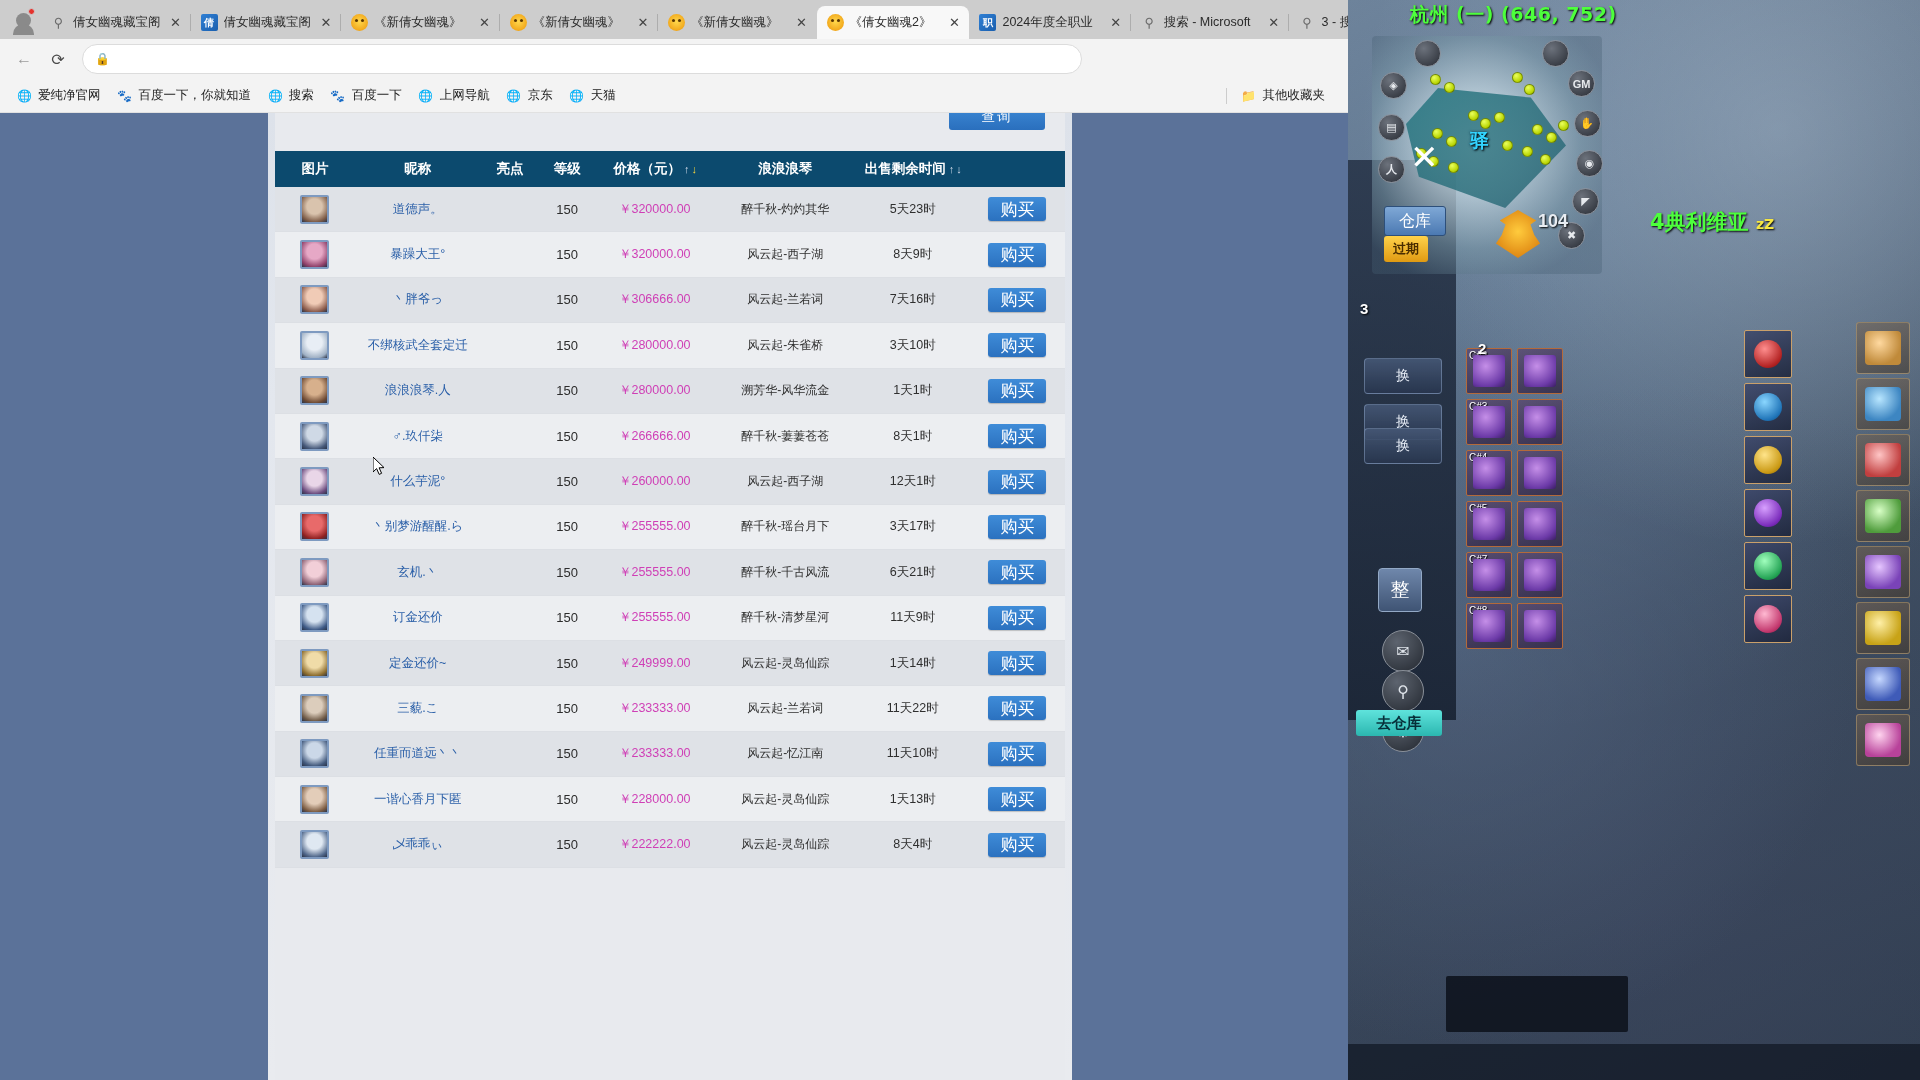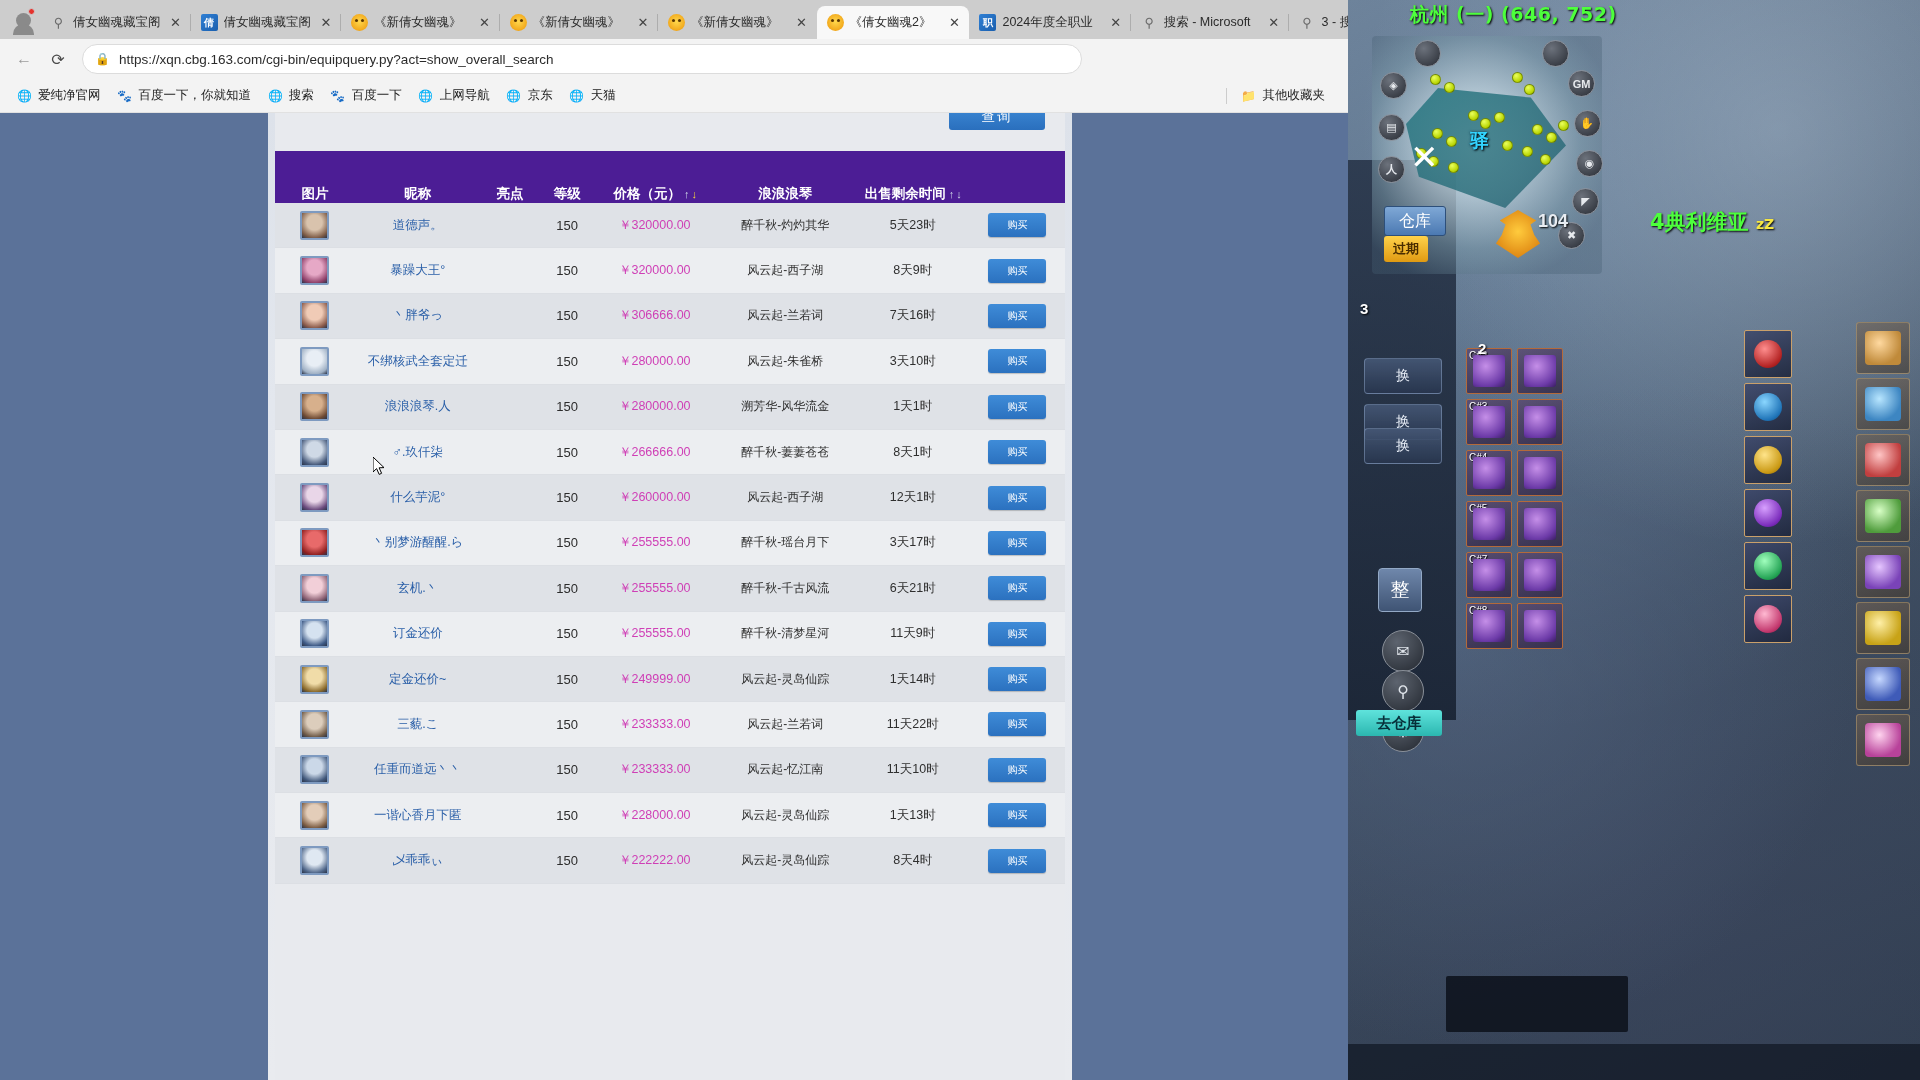--- a/index.html
+++ b/index.html
@@ -170,21 +170,21 @@
     background: #e8eaee;
   }
   .query-btn {
     position: absolute; right: 20px; top: -10px; width: 96px; height: 27px;
     background: linear-gradient(180deg,#3f8cd8,#2a6fbd); color: #fff;
     border-radius: 3px; display: flex; align-items: center;
     justify-content: center; font-size: 13.5px; letter-spacing: 2px;
   }
   .table-wrap { position: absolute; left: 0; top: 38px; width: 790px; }
   .thead {
-    height: 52px; background: #4c1d95; display: flex; align-items: flex-end;
+    height: 36px; background: #0c4a6e; display: flex; align-items: center;
     color: #ffffff; font-size: 13.5px; font-weight: bold;
   }
   .th { text-align: center; display:flex; align-items:center; justify-content:center; gap:3px;}
   .c-img   { width: 84px; }
   .c-name  { width: 132px; }
   .c-hl    { width: 62px; }
   .c-lv    { width: 58px; }
   .c-price { width: 126px; }
   .c-srv   { width: 148px; }
   .c-time  { width: 120px; }
@@ -208,21 +208,21 @@
   .nick {
     color: #2a5fa8; font-size: 12.5px; white-space: nowrap; overflow: hidden;
     text-overflow: ellipsis;
   }
   .price { color: #cf3fb6; font-size: 12.5px; white-space: nowrap; }
   .srv   { font-size: 12px; color: #2f2f2f; white-space: nowrap; }
   .tim   { font-size: 12.5px; color: #2f2f2f; white-space: nowrap; }
   .buy-btn {
     width: 58px; height: 24px; background: linear-gradient(180deg,#3f8cd8,#2b71bf);
     color: #fff; border-radius: 3px; display: flex; align-items: center;
-    justify-content: center; font-size: 10px; box-shadow: 0 1px 1px rgba(0,0,0,.2);
+    justify-content: center; font-size: 17px; box-shadow: 0 1px 1px rgba(0,0,0,.2);
   }
 
   
   .vscroll {
     position: absolute; right: 0; top: 113px; width: 15px; height: 967px;
     background: #f0f0f0; border-left: 1px solid #e0e0e0;
   }
   .vs-arrow {
     width: 15px; height: 16px; display: flex; align-items: center;
     justify-content: center; font-size: 8px; color: #5a5a5a;
@@ -493,21 +493,20 @@
         <div class="wc">▢</div>
         <div class="wc close">✕</div>
       </div>
     </div>
 
     <div class="navbar">
       <div class="navbtn dim">←</div>
       <div class="navbtn">⟳</div>
       <div class="omnibox">
         <span class="lock-ico">🔒</span>
-        <span class="url-text">https://xqn.cbg.163.com/cgi-bin/equipquery.py?act=show_overall_search</span>
       </div>
       <div class="navright">
         <div class="navbtn">⧉</div>
         <div class="navbtn">A</div>
         <div class="navbtn">☆</div>
         <div class="navbtn">⛉</div>
         <div class="navbtn">⤓</div>
         <div class="navbtn">···</div>
         <div class="navbtn">
             <span class="copilot"></span>

